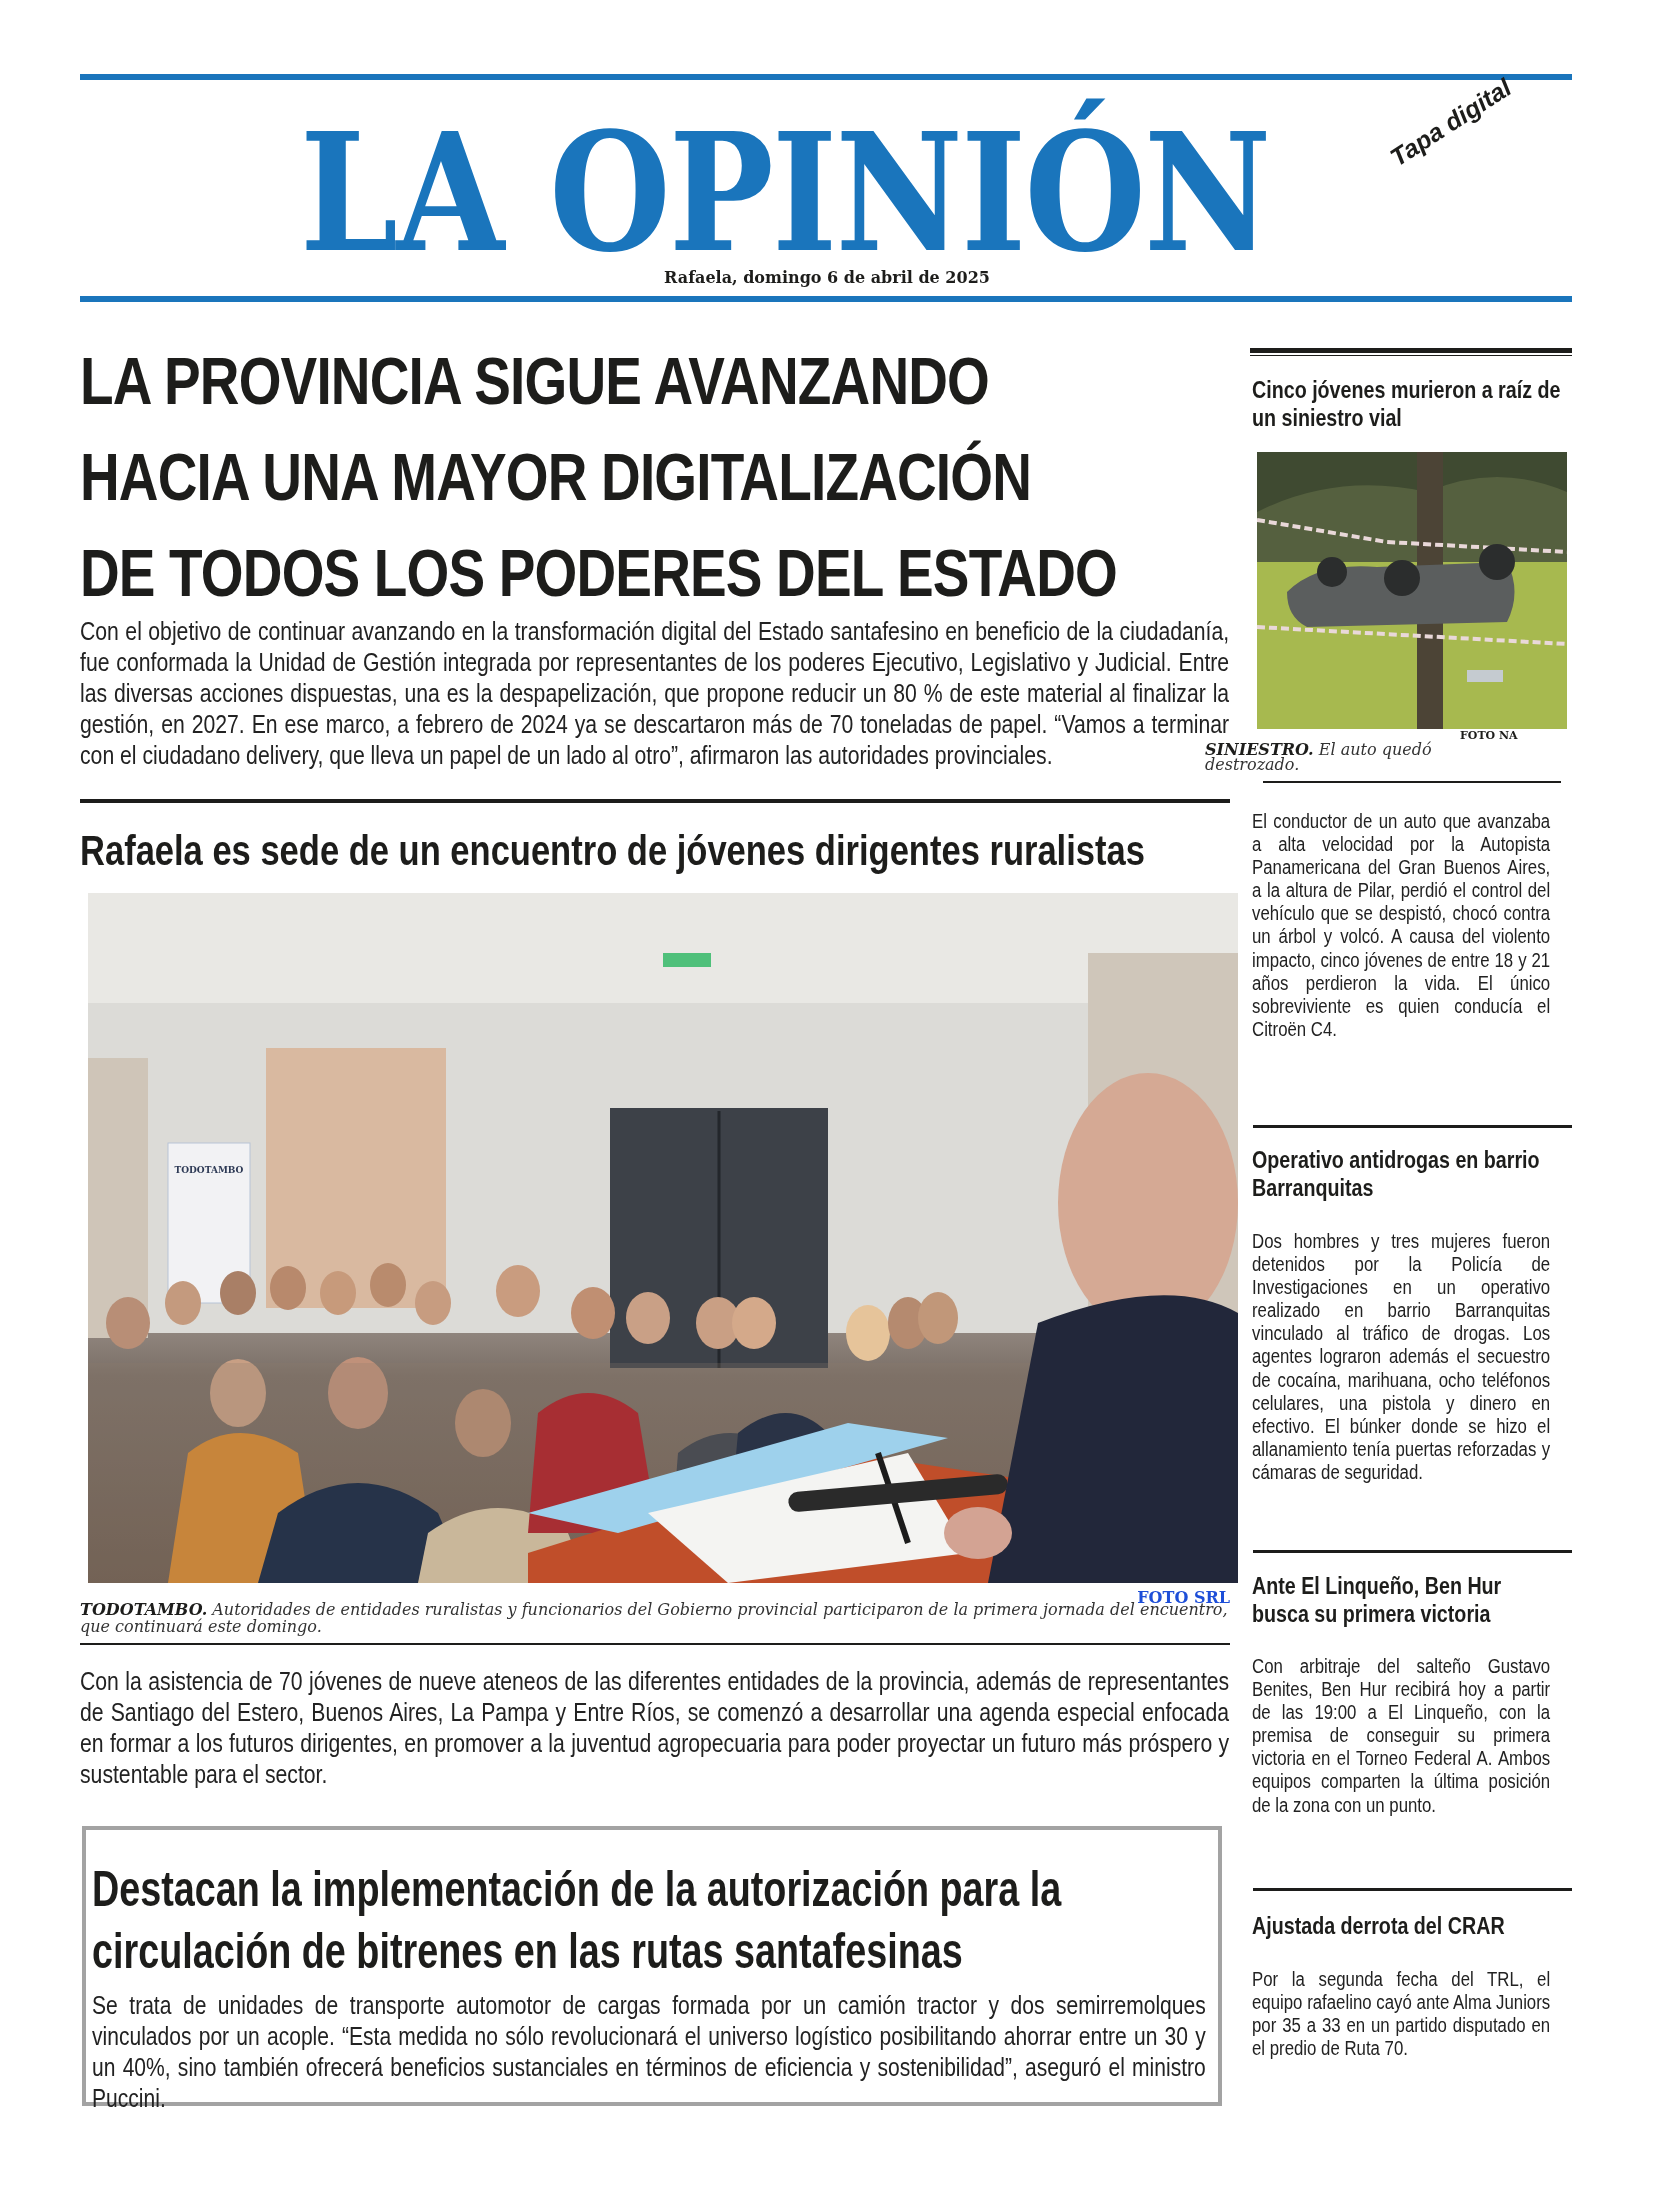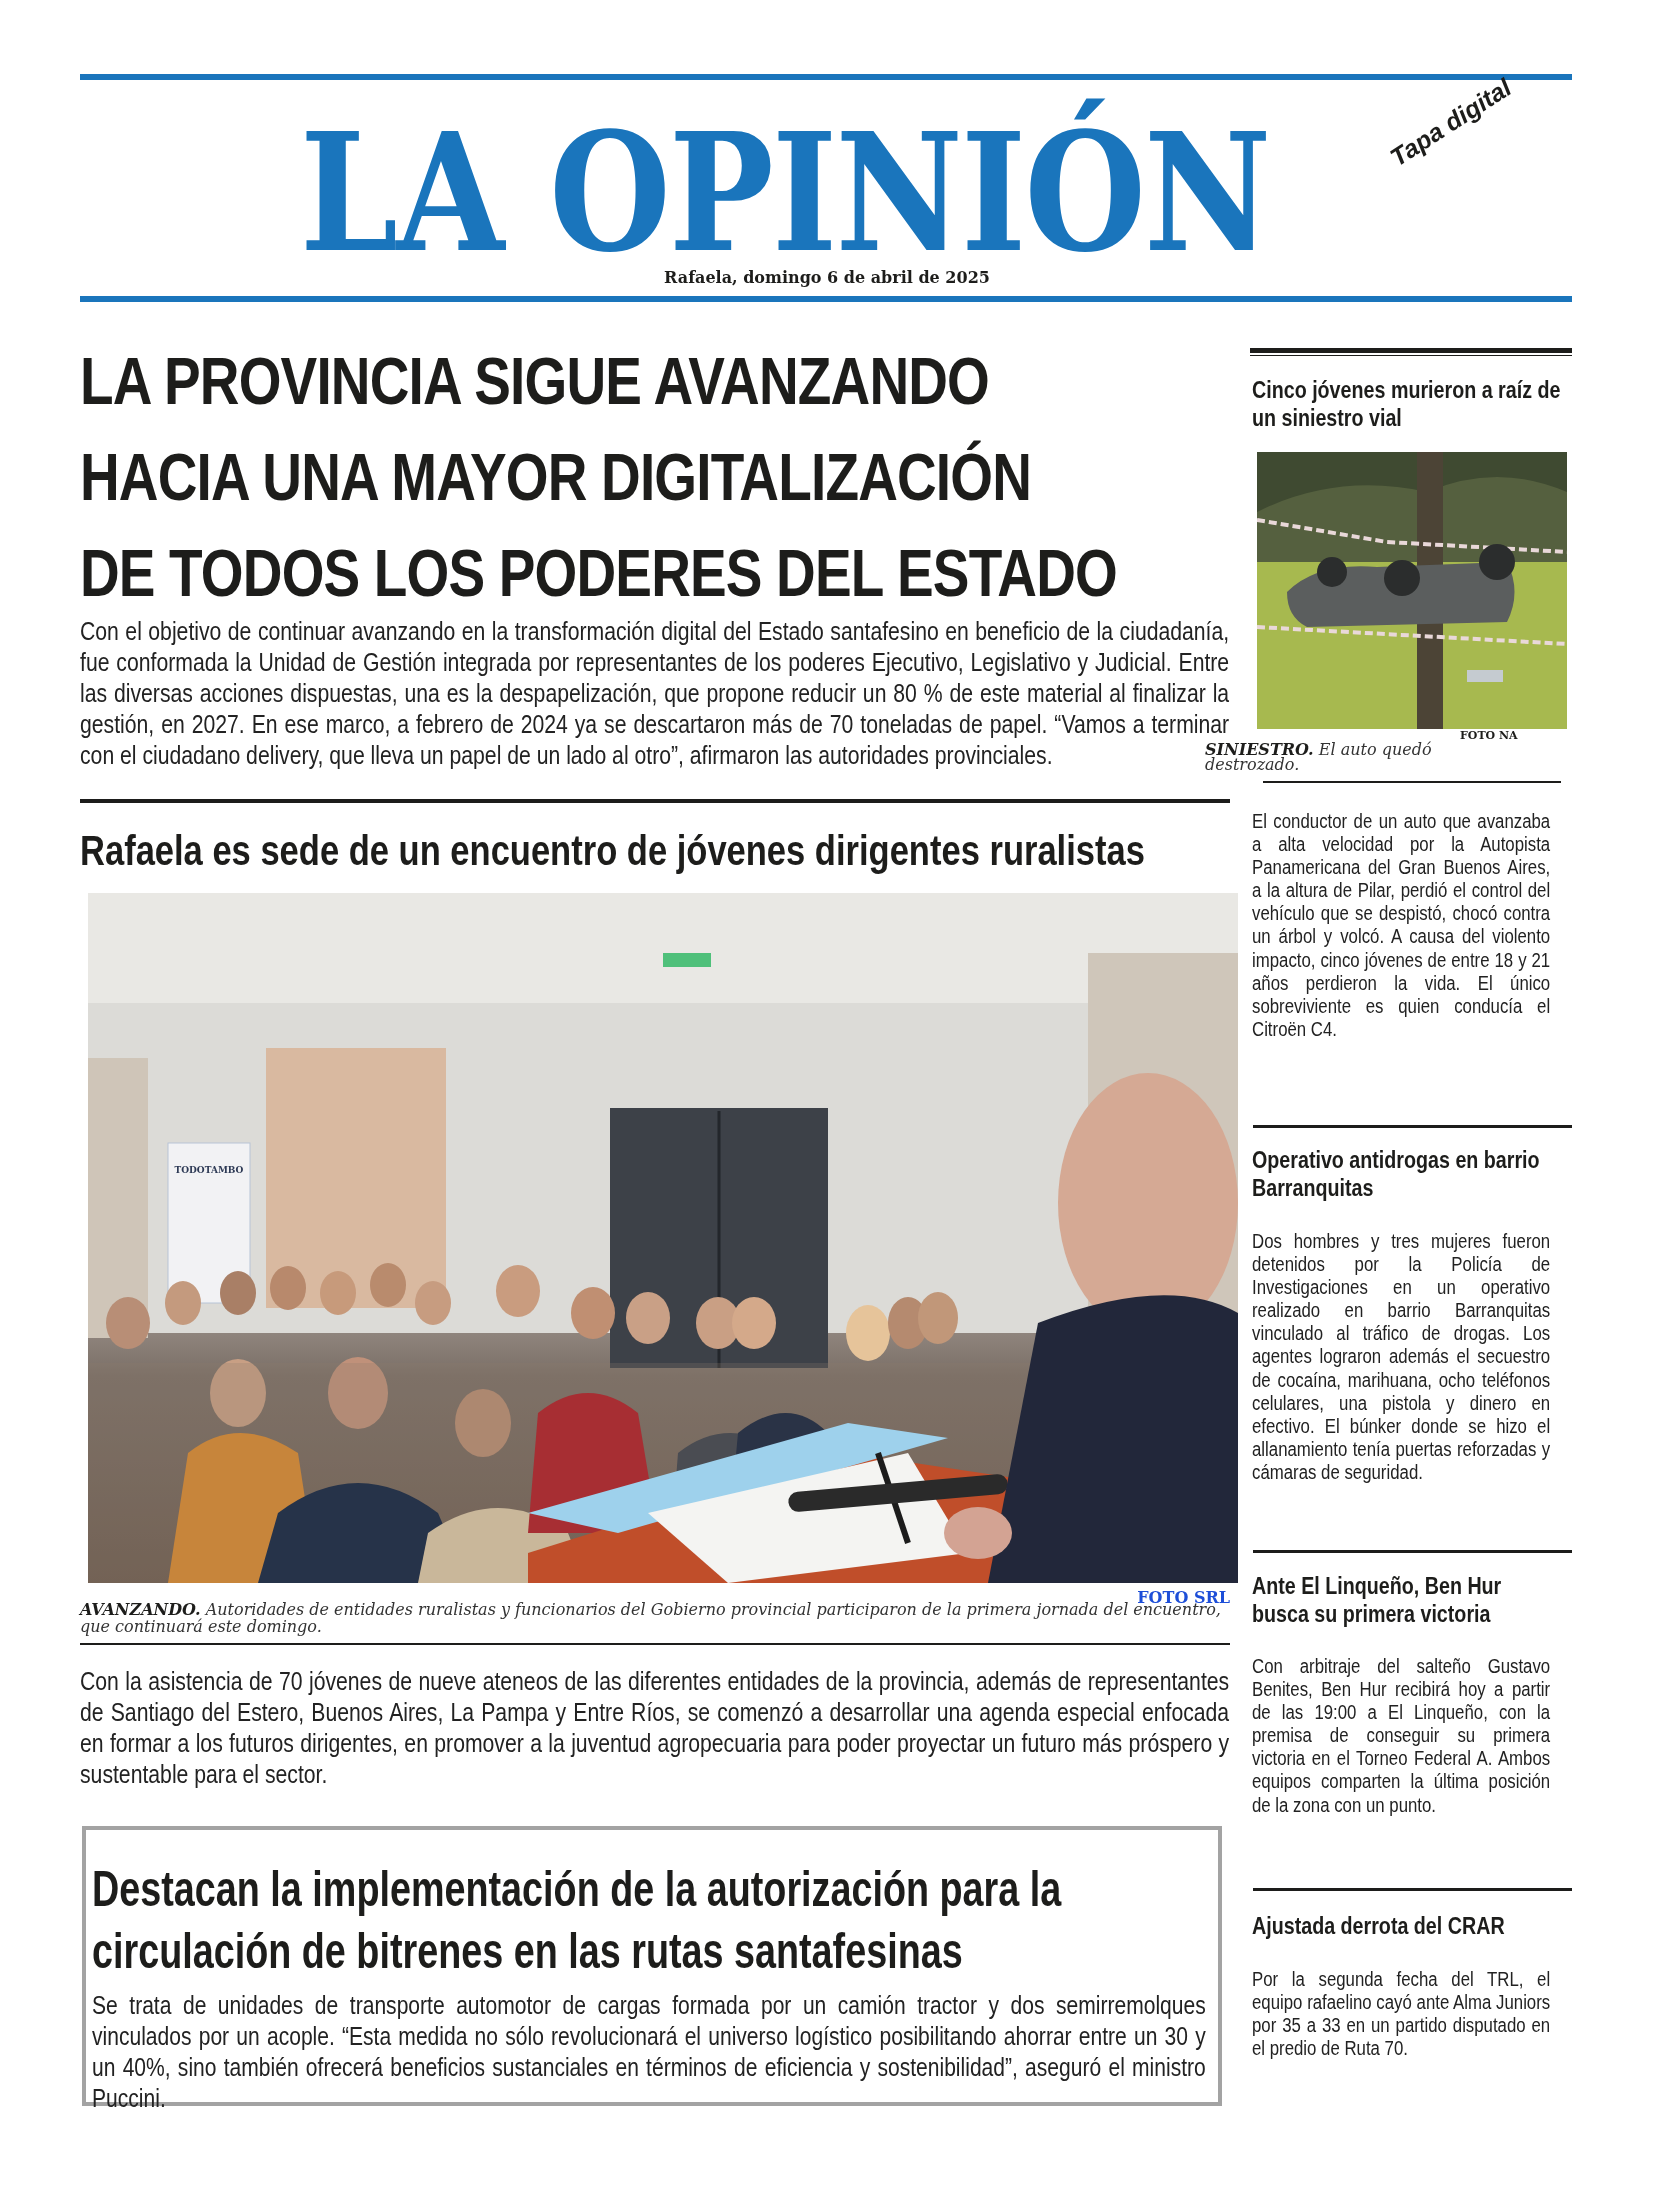--- a/index.html
+++ b/index.html
@@ -185,21 +185,21 @@
 
     <line x1="820" y1="650" x2="790" y2="560" stroke="#1c1c1c" stroke-width="6"></line>
     <rect x="700" y="590" width="220" height="20" rx="10" fill="#2a2a2a" transform="rotate(-5 810 600)"></rect>
 
     <ellipse cx="1060" cy="310" rx="90" ry="130" fill="#d5a994"></ellipse>
     <path d="M950 430 Q1080 380 1150 420 L1150 690 L900 690 Z" fill="#22273a"></path>
     <ellipse cx="890" cy="640" rx="34" ry="26" fill="#d3a393"></ellipse>
   </svg>
 </div>
 <div id="rural-caption-credit">FOTO SRL</div>
-<div id="rural-caption"><b>AVANZANDO.</b> <span>Autoridades de entidades ruralistas y funcionarios del Gobierno provincial participaron de la primera jornada del encuentro, que continuará este domingo.</span></div>
+<div id="rural-caption"><b>TODOTAMBO.</b> <span>Autoridades de entidades ruralistas y funcionarios del Gobierno provincial participaron de la primera jornada del encuentro, que continuará este domingo.</span></div>
 <div id="rule-caption" class="abs"></div>
 <div id="rural-body">Con la asistencia de 70 jóvenes de nueve ateneos de las diferentes entidades de la provincia, además de representantes de Santiago del Estero, Buenos Aires, La Pampa y Entre Ríos, se comenzó a desarrollar una agenda especial enfocada en formar a los futuros dirigentes, en promover a la juventud agropecuaria para poder proyectar un futuro más próspero y sustentable para el sector.</div>
 
 <div id="bitrenes-box"></div>
 <div id="bitrenes-headline">Destacan la implementación de la autorización para la circulación de bitrenes en las rutas santafesinas</div>
 <div id="bitrenes-body">Se trata de unidades de transporte automotor de cargas formada por un camión tractor y dos semirremolques vinculados por un acople. “Esta medida no sólo revolucionará el universo logístico posibilitando ahorrar entre un 30 y un 40%, sino también ofrecerá beneficios sustanciales en términos de eficiencia y sostenibilidad”, aseguró el ministro Puccini.</div>
 
 <div id="side-rule-top" class="side-rule-double">
   <div class="thick"></div>
     <div class="thin"></div>

